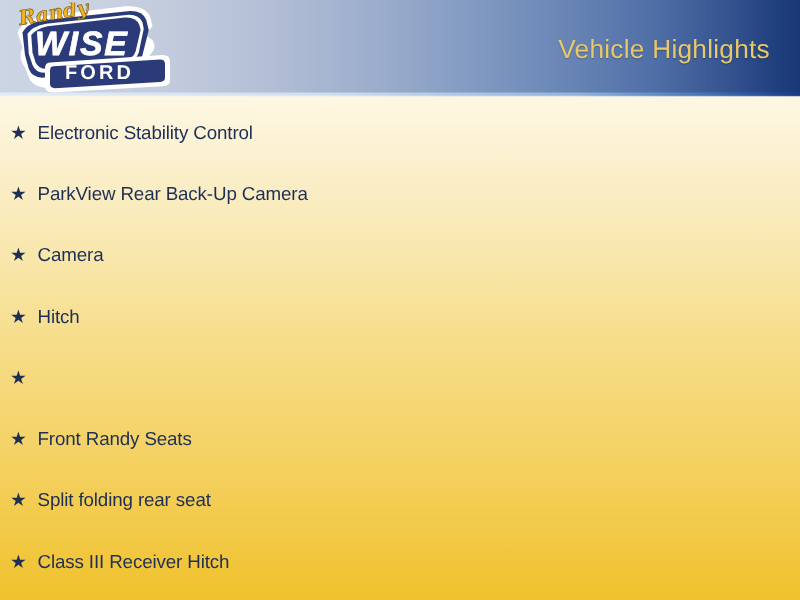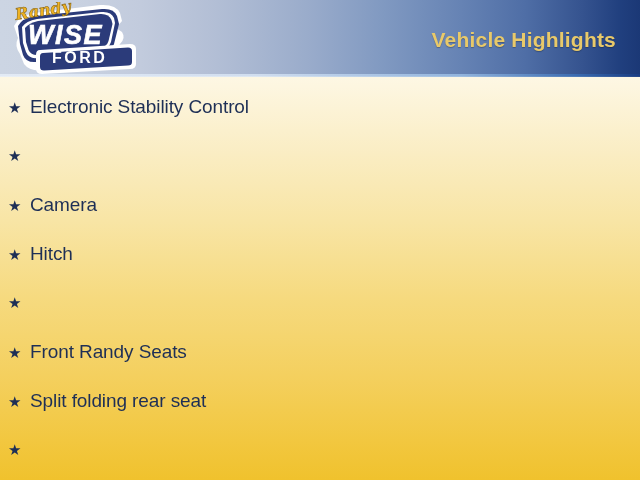--- a/index.html
+++ b/index.html
@@ -75,21 +75,21 @@
     height: 74px;
   }
   #logo svg { display: block; }
 
   
   #header-title {
     position: absolute;
     right: 24px;
     top: 28px;
     font-size: 21px;
-    font-weight: 700;
+    font-weight: 400;
     letter-spacing: 0.2px;
     color: #e8c96a;
     text-shadow: 0 1px 1px rgba(0,0,0,0.25);
     white-space: nowrap;
   }
 
   
   #highlights {
     position: absolute;
     left: 0;
@@ -111,21 +111,21 @@
   .hl-star {
     display: inline-block;
     width: 22px;
     flex: 0 0 22px;
     color: #1e2f56;
     font-size: 15px;
     line-height: 22px;
   }
   .hl-label {
     color: #1e2f56;
-    font-size: 19px;
+    font-size: 15px;
     line-height: 22px;
     letter-spacing: -0.1px;
   }
 </style>
 </head>
 <body>
 
 <div id="page">
 
   <div id="header">
@@ -164,20 +164,21 @@
 
   <ul id="highlights">
 
     <li class="hl-item" style="top:20px">
       <span class="hl-star">★</span>
       <span class="hl-label">Electronic Stability Control</span>
     </li>
 
     <li class="hl-item" style="top:69px">
       <span class="hl-star">★</span>
+      <span class="hl-label">ParkView Rear Back-Up Camera</span>
     </li>
 
     <li class="hl-item" style="top:118px">
       <span class="hl-star">★</span>
       <span class="hl-label">Camera</span>
     </li>
 
     <li class="hl-item" style="top:167px">
       <span class="hl-star">★</span>
       <span class="hl-label">Hitch</span>
@@ -192,17 +193,18 @@
       <span class="hl-label">Front Randy Seats</span>
     </li>
 
     <li class="hl-item" style="top:314px">
       <span class="hl-star">★</span>
       <span class="hl-label">Split folding rear seat</span>
     </li>
 
     <li class="hl-item" style="top:363px">
       <span class="hl-star">★</span>
+      <span class="hl-label">Class III Receiver Hitch</span>
     </li>
 
   </ul>
 
 </div>
 
 </body></html>

